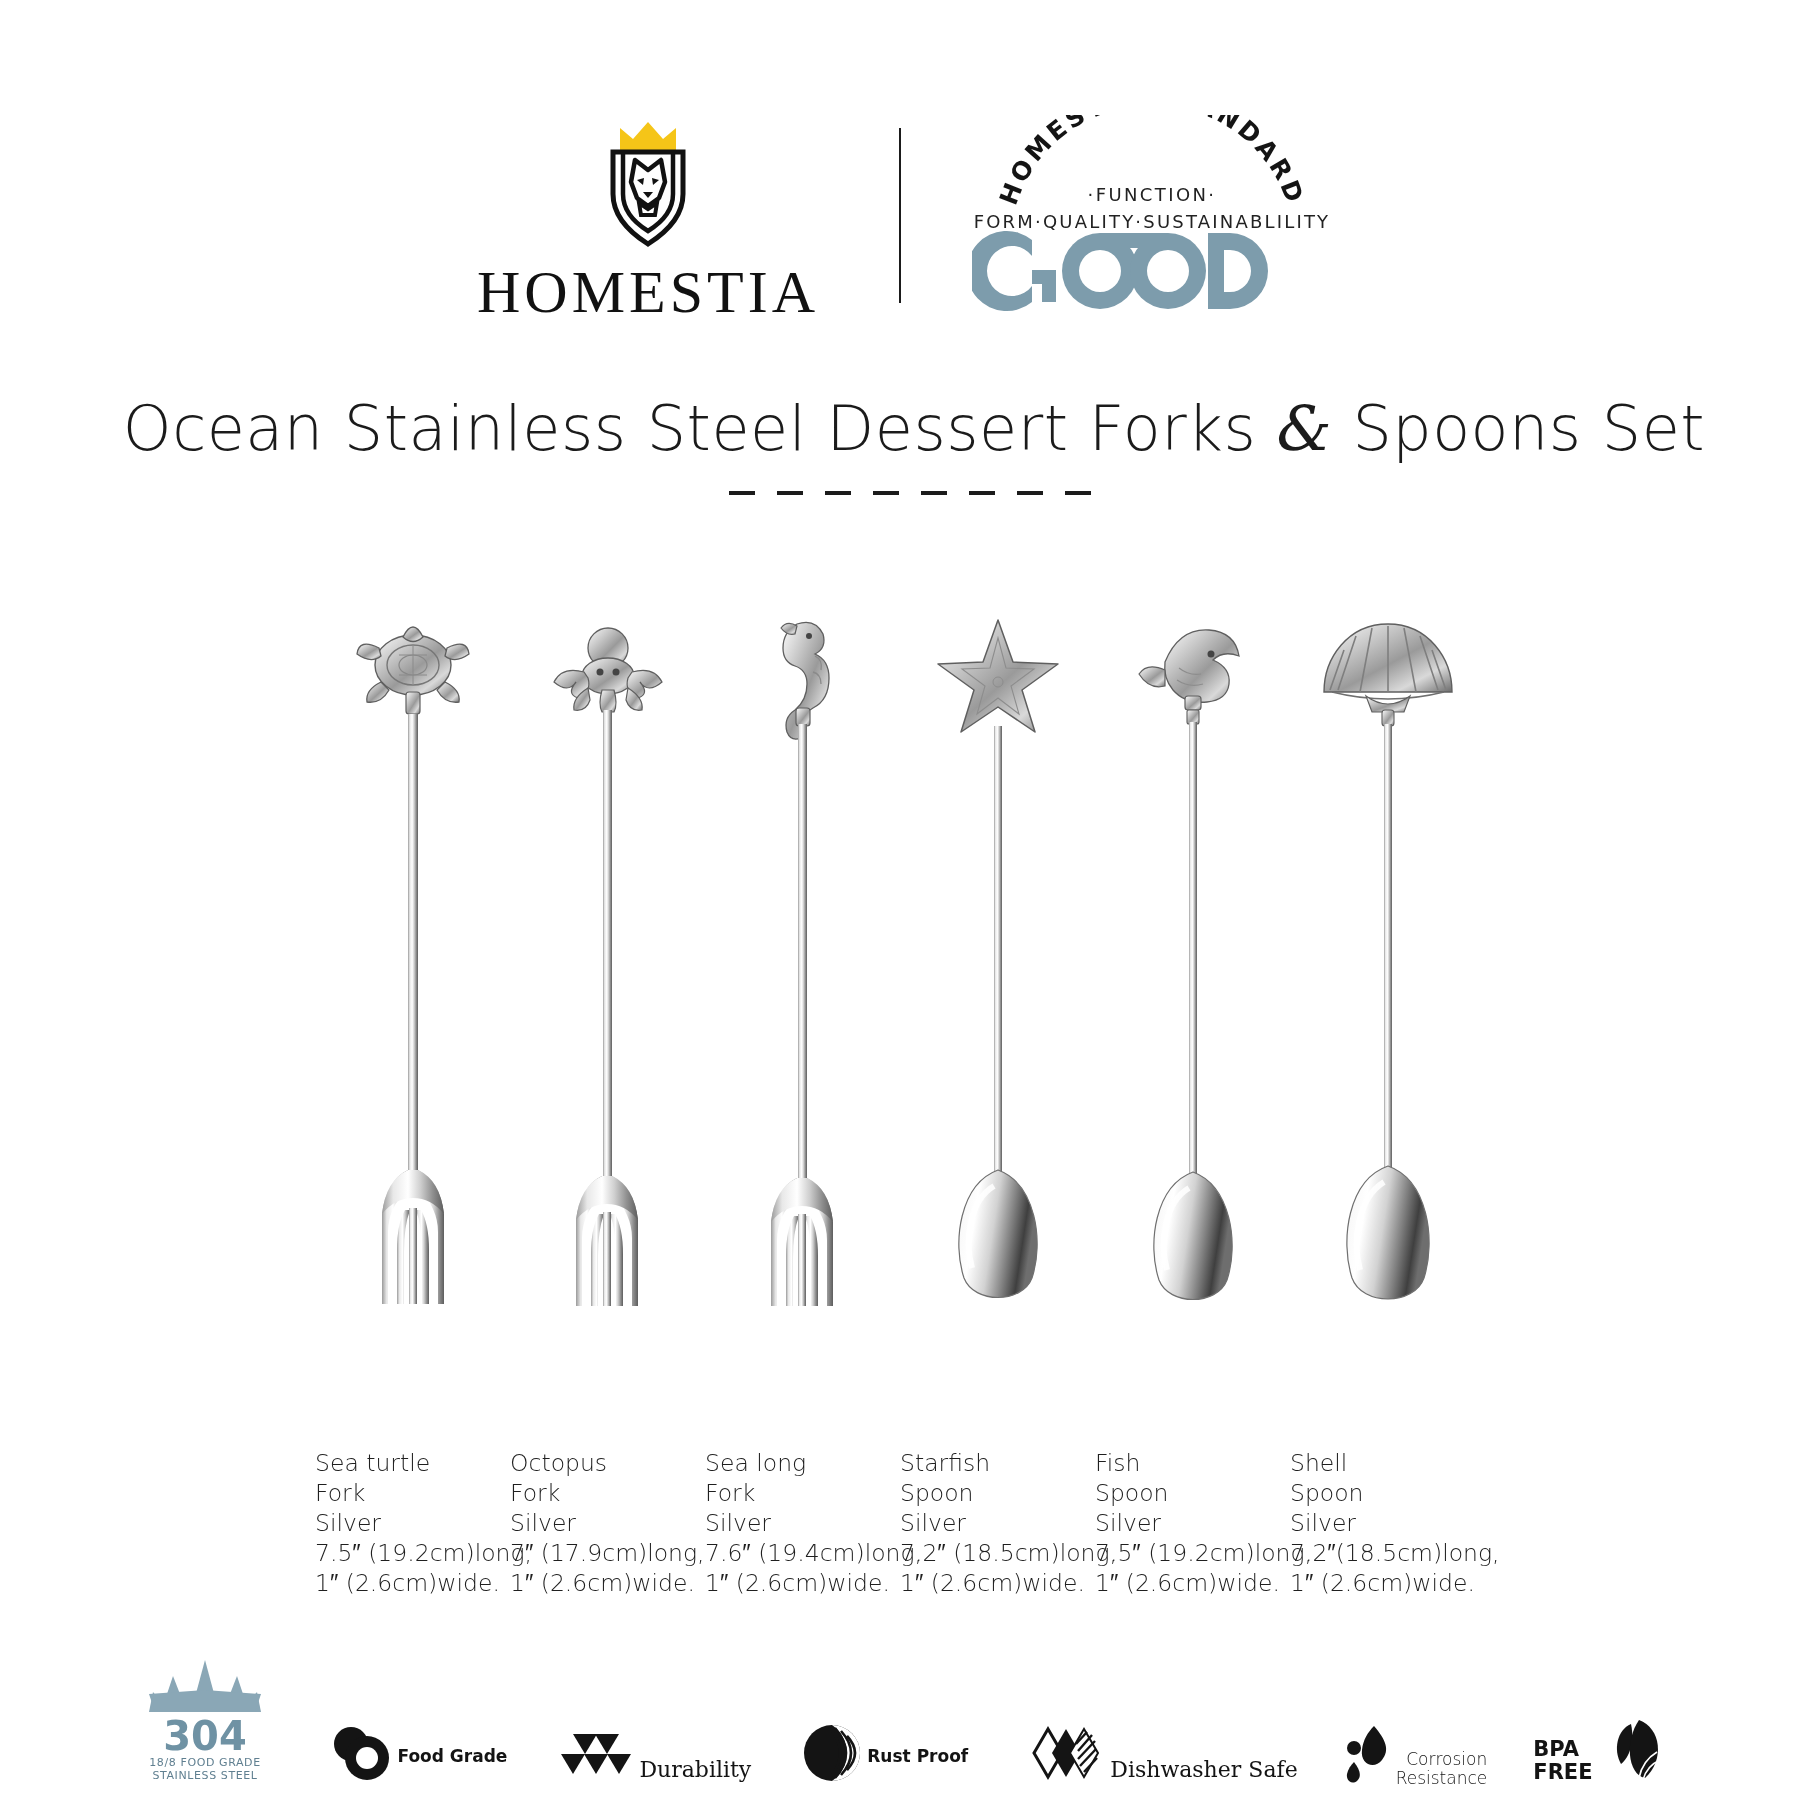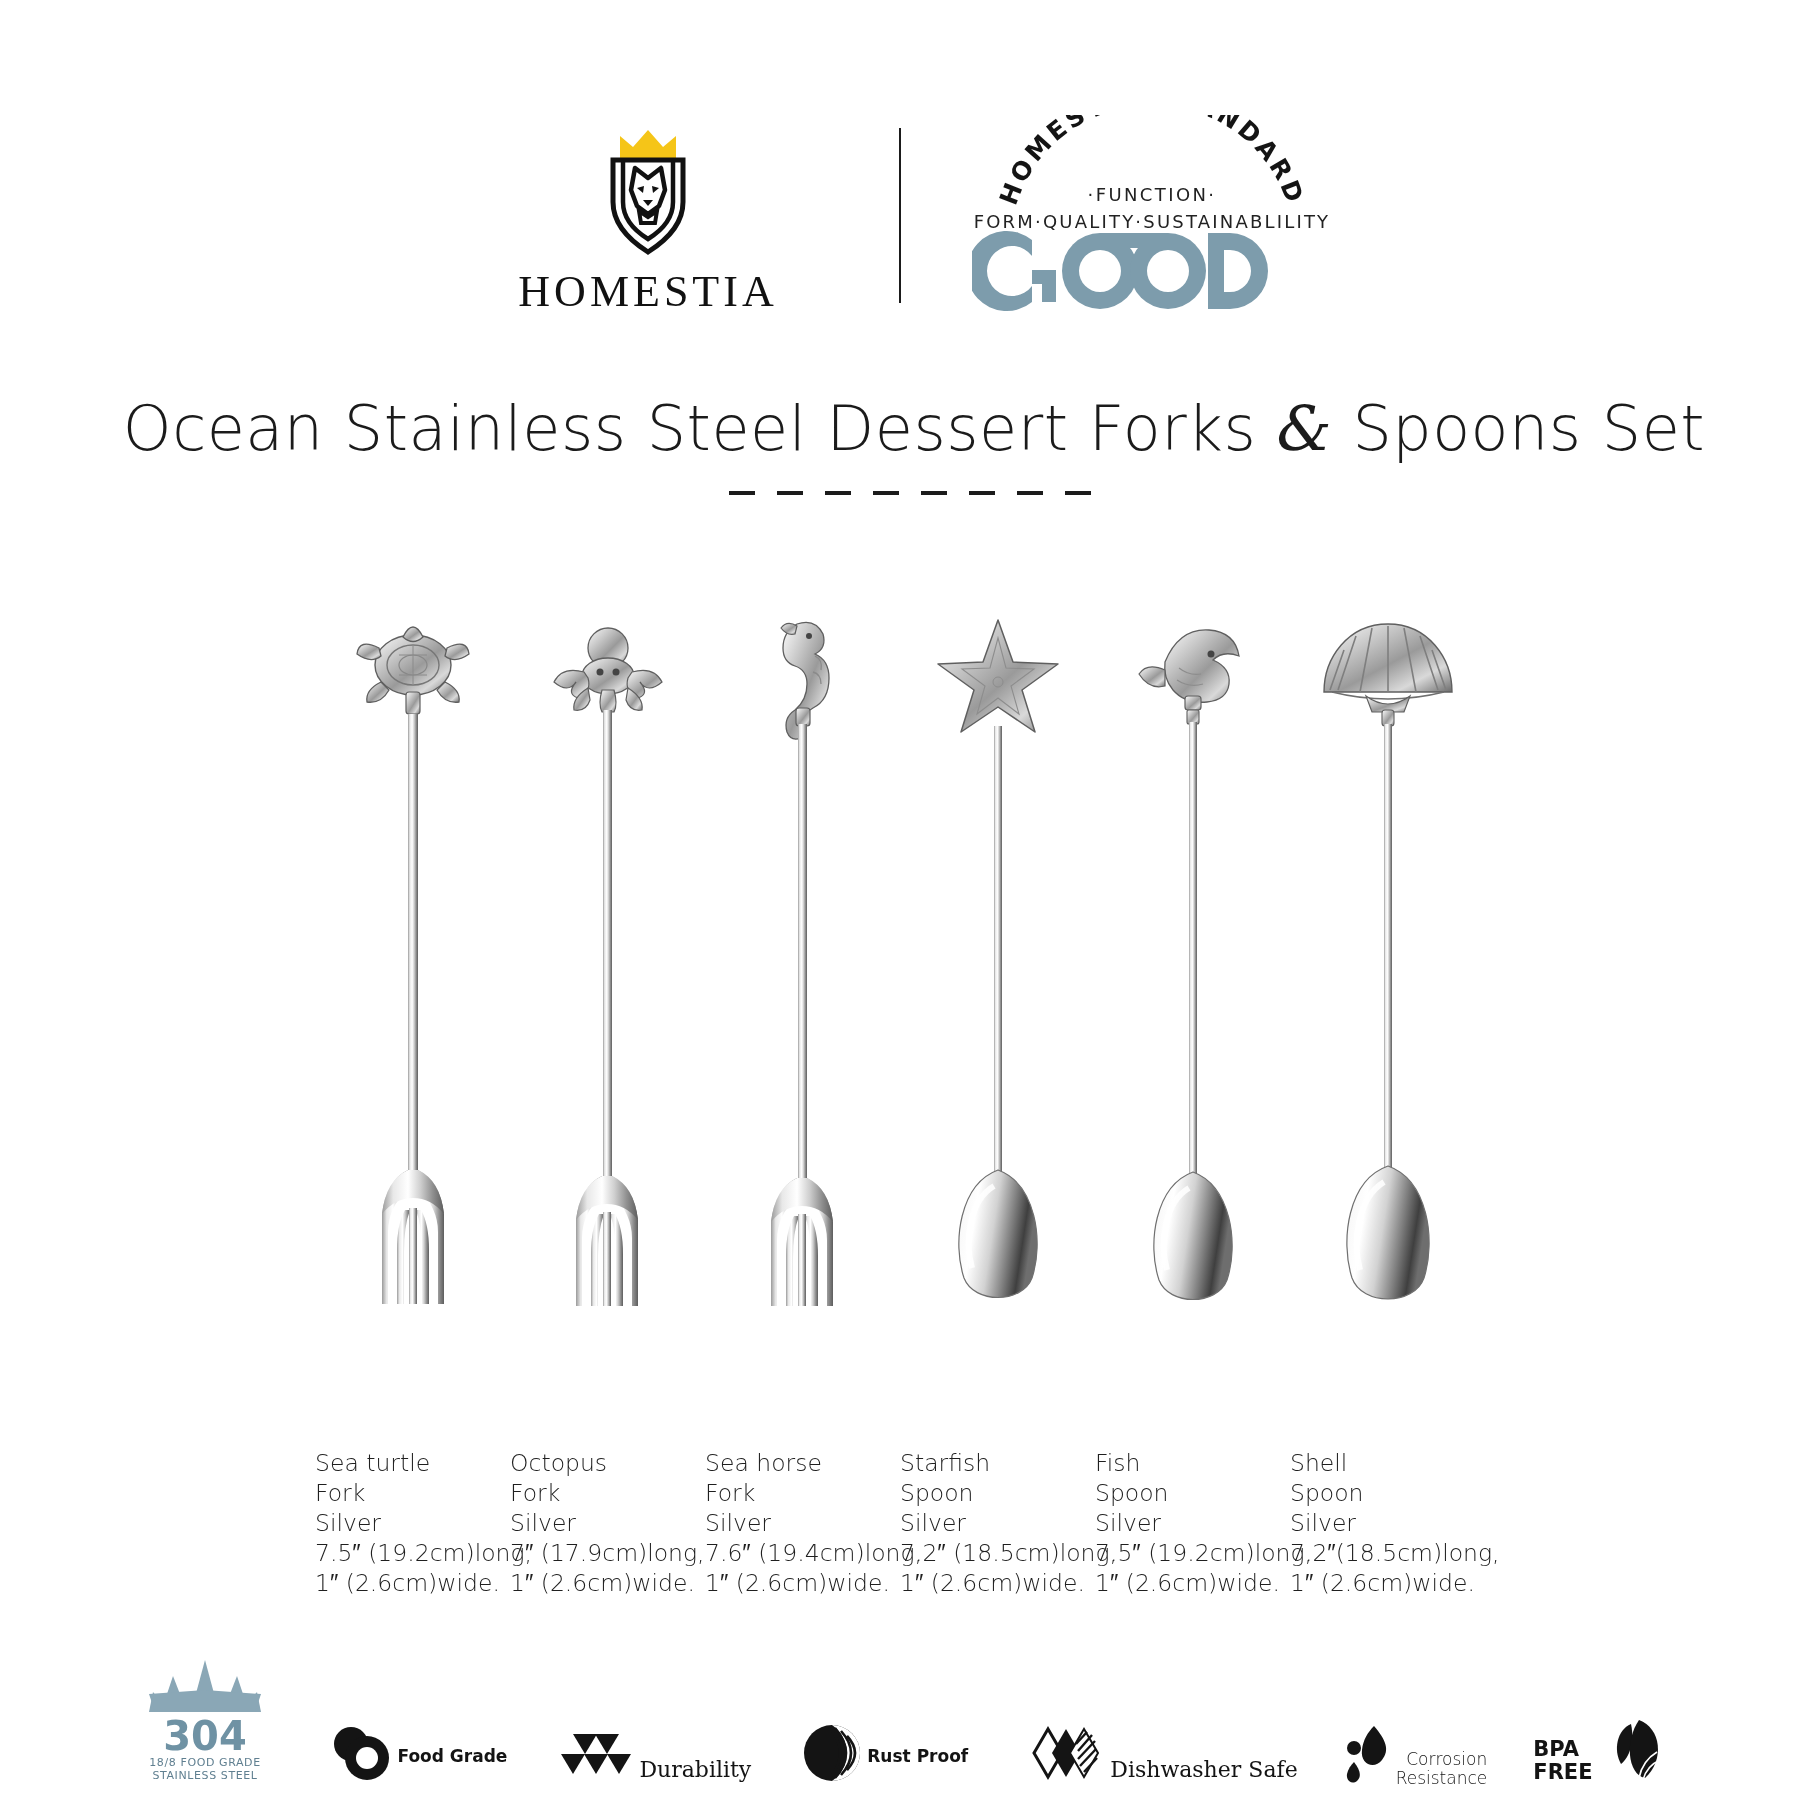--- a/index.html
+++ b/index.html
@@ -14,21 +14,21 @@
 
   
   .header {
     position: absolute; top: 100px; left: 0; width: 1800px; height: 230px;
     display: flex; align-items: center; justify-content: center; gap: 0px;
   }
   .brand-block { display: flex; flex-direction: column; align-items: center; width: 430px; }
   .brand-mark { width: 150px; height: 150px; }
   .brand-word {
     font-family: "Liberation Serif", serif;
-    font-size: 44px; letter-spacing: 4px; color: #111;
+    font-size: 60px; letter-spacing: 4px; color: #111;
     margin-top: 4px; line-height: 1;
   }
   .divider-v { width: 2px; height: 175px; background: #1b1b1b; margin: 0 36px; }
   .std-block { width: 430px; display:flex; align-items:center; justify-content:center; }
 
   
   .title-wrap { position: absolute; top: 392px; left: 0; width: 1800px; text-align: center; padding-left: 28px; }
   .title {
     font-family: "DejaVu Sans", sans-serif;
     font-weight: 300;
@@ -317,21 +317,21 @@
       <p>1″ (2.6cm)wide.</p>
     </div>
     <div class="label-col">
       <p>Octopus</p>
       <p>Fork</p>
       <p>Silver</p>
       <p>7″ (17.9cm)long,</p>
       <p>1″ (2.6cm)wide.</p>
     </div>
     <div class="label-col">
-      <p>Sea horse</p>
+      <p>Sea long</p>
       <p>Fork</p>
       <p>Silver</p>
       <p>7.6″ (19.4cm)long,</p>
       <p>1″ (2.6cm)wide.</p>
     </div>
     <div class="label-col">
       <p>Starfish</p>
       <p>Spoon</p>
       <p>Silver</p>
       <p>7.2″ (18.5cm)long,</p>

